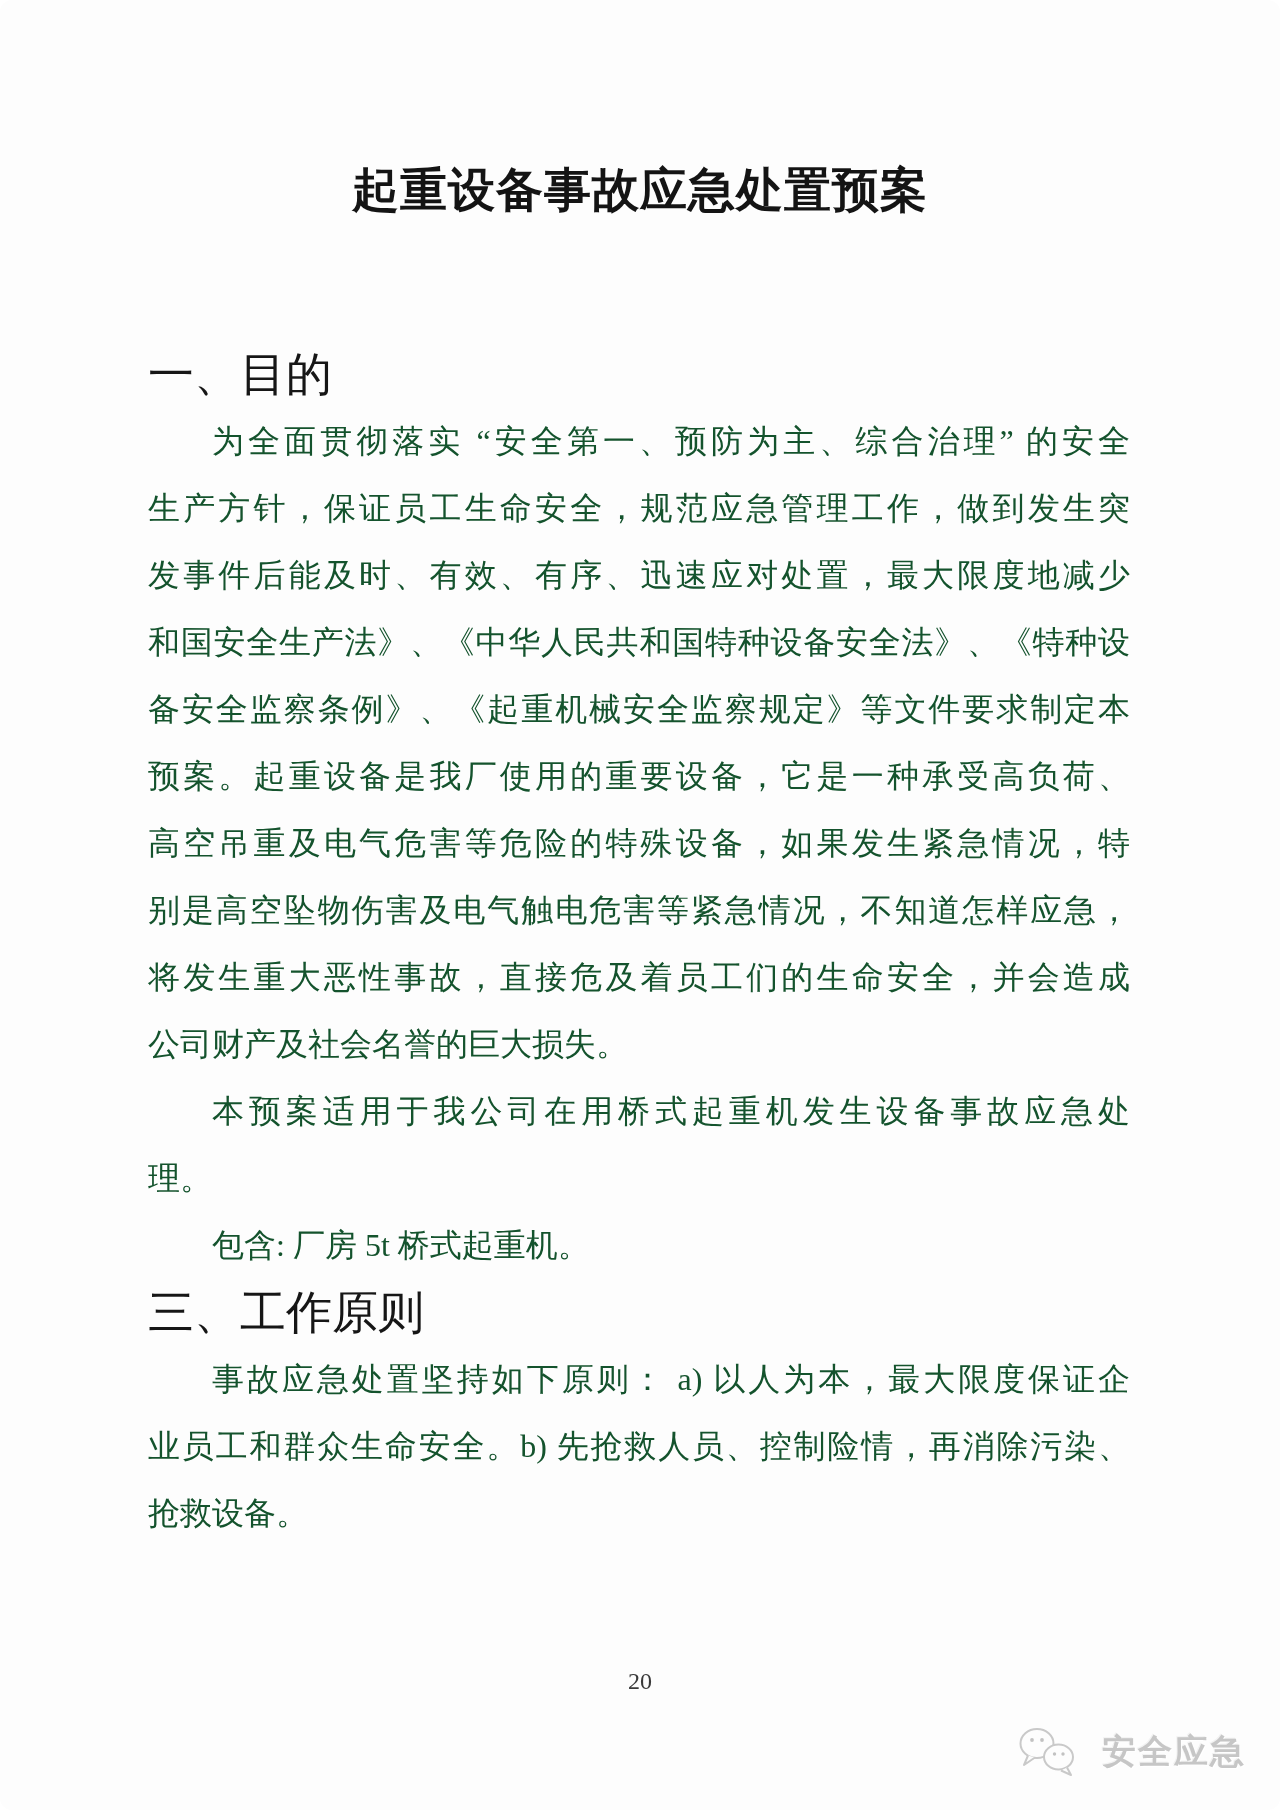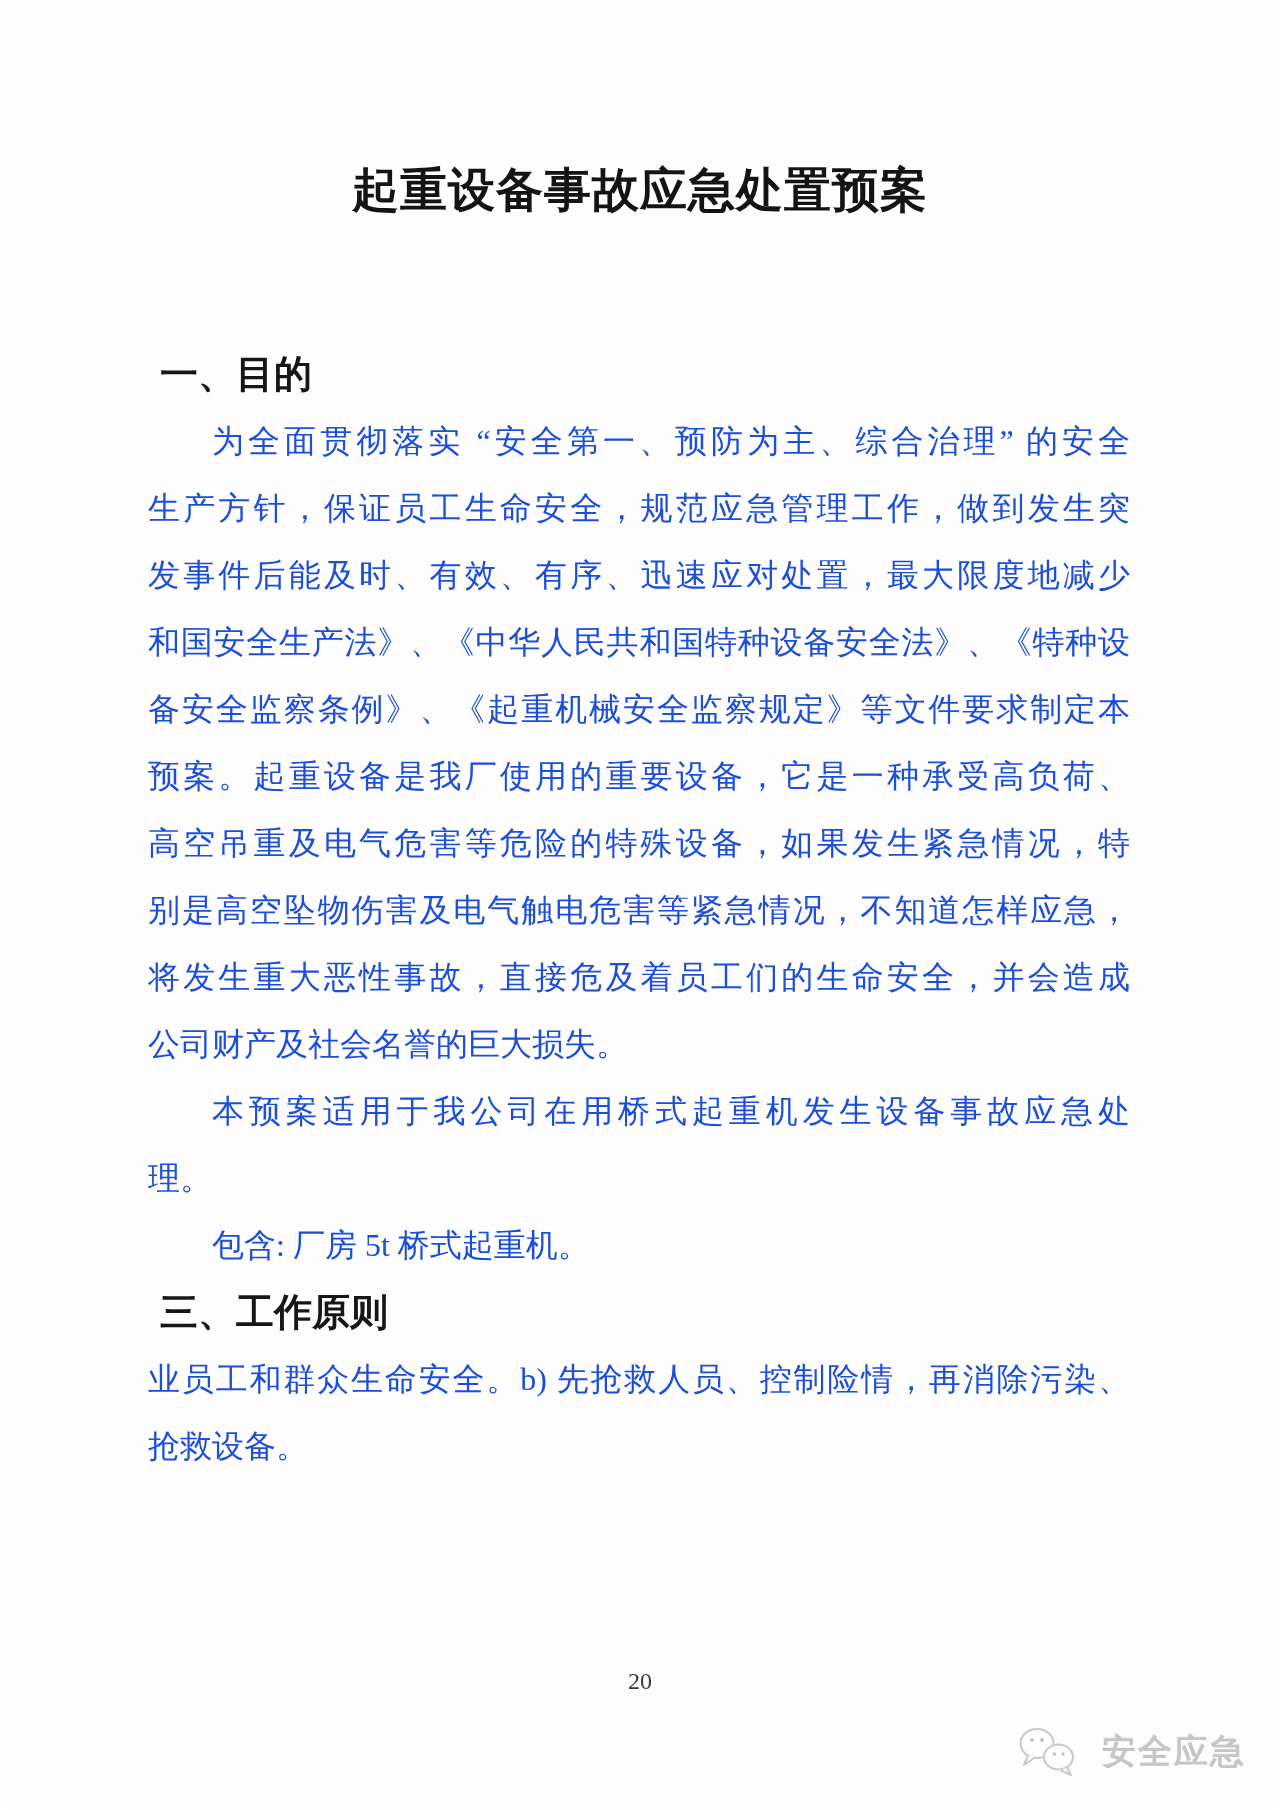--- a/index.html
+++ b/index.html
@@ -33,28 +33,27 @@
   .content {
     position: absolute;
     top: 341px;
     left: 148px;
     width: 982px;
   }
   .line {
     height: 67px;
     line-height: 67px;
     font-size: 32px;
-    color: #1d4ed8;
+    color: #14532d;
     white-space: nowrap;
   }
   .line.heading {
-    font-weight: bold;
-    font-size: 38px;
+    font-weight: normal;
+    font-size: 46px;
     color: #161616;
-    margin-left: 12px;
   }
   .line.j {
     white-space: normal;
     text-align: justify;
     text-align-last: justify;
     text-justify: inter-character;
   }
   .line.i2 {
     text-indent: 64px;
   }
@@ -107,20 +106,21 @@
     <div class="line j">高空吊重及电气危害等危险的特殊设备，如果发生紧急情况，特</div>
     <div class="line j">别是高空坠物伤害及电气触电危害等紧急情况，不知道怎样应急，</div>
     <div class="line j">将发生重大恶性事故，直接危及着员工们的生命安全，并会造成</div>
     <div class="line">公司财产及社会名誉的巨大损失。</div>
 
     <div class="line j i2">本预案适用于我公司在用桥式起重机发生设备事故应急处</div>
     <div class="line">理。</div>
     <div class="line i2">包含: 厂房 5t 桥式起重机。</div>
 
     <div class="line heading">三、工作原则</div>
+    <div class="line j i2">事故应急处置坚持如下原则： a) 以人为本，最大限度保证企</div>
     <div class="line j">业员工和群众生命安全。b) 先抢救人员、控制险情，再消除污染、</div>
     <div class="line">抢救设备。</div>
 
   </div>
 
   <div class="page-number">20</div>
 
   <div class="watermark">
     <span>
       <svg width="62" height="52" viewBox="0 0 62 52" xmlns="http://www.w3.org/2000/svg">

